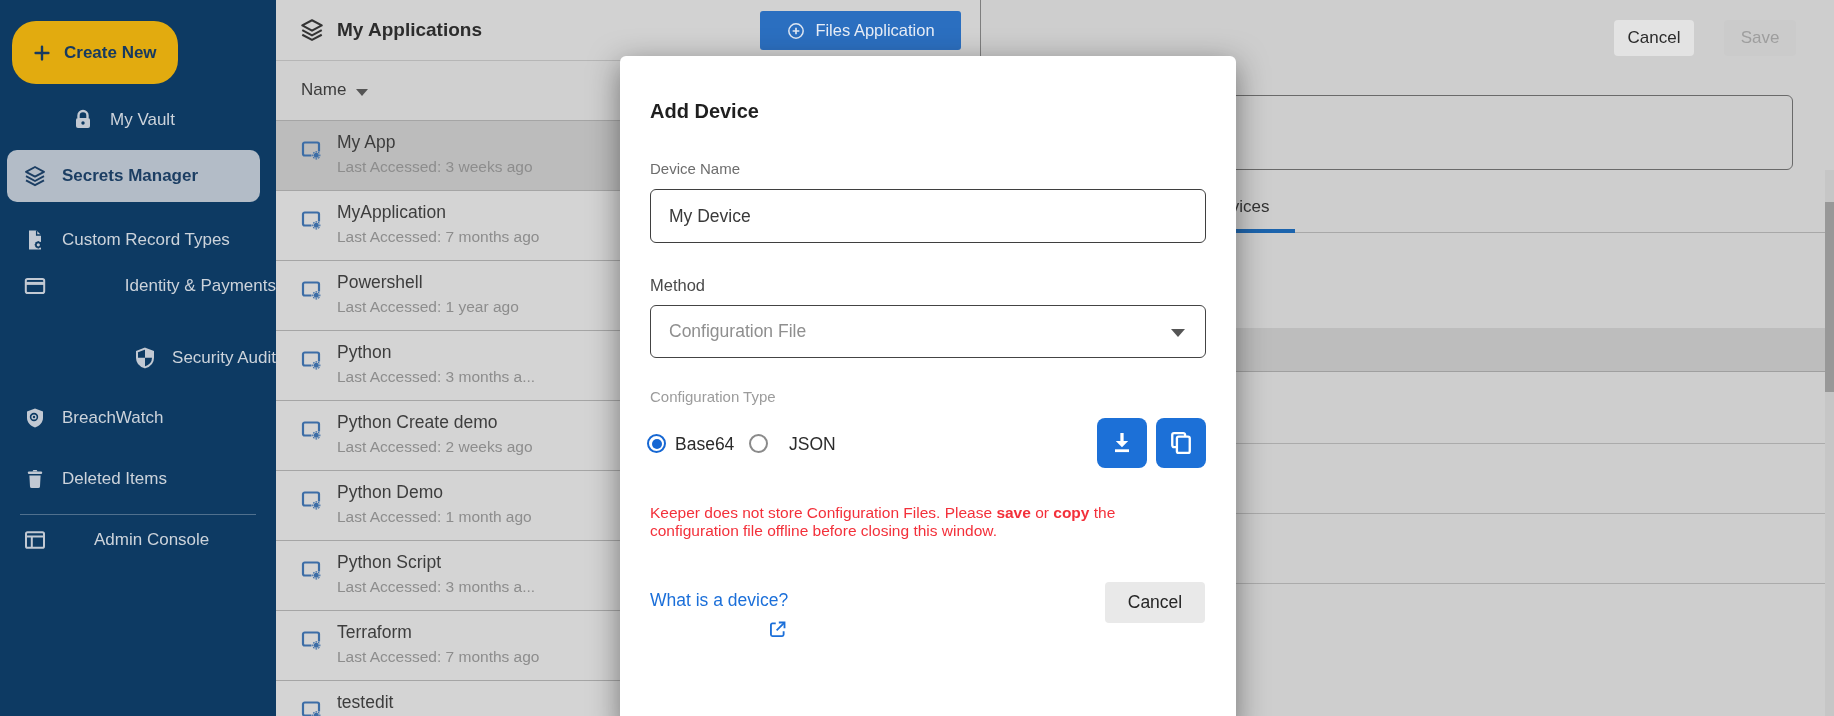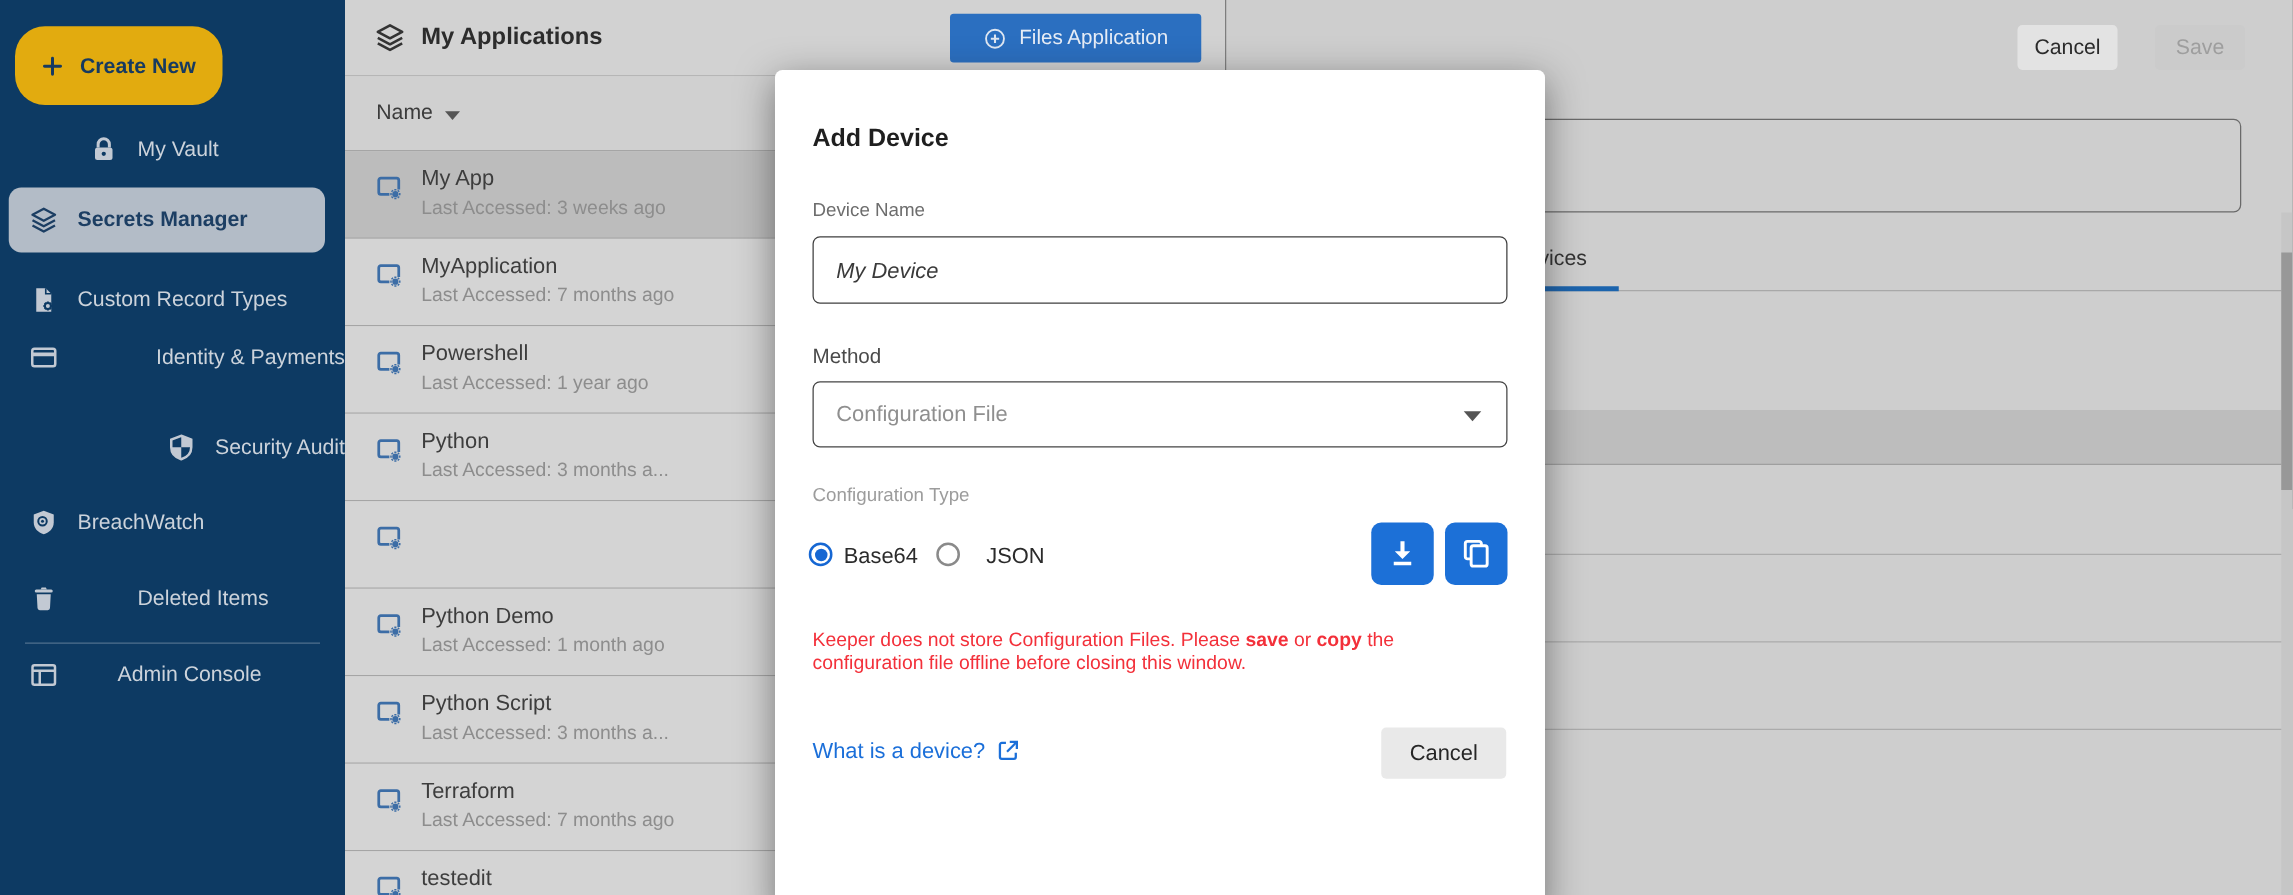--- a/index.html
+++ b/index.html
@@ -74,21 +74,21 @@
   #rp-viewlogs { position:absolute; left:110px; top:108px; font-size:16px; color:#2e6ec5; cursor:pointer; }
   #rp-sb { position:absolute; left:844px; top:170px; width:9px; height:546px; background:#c6c6c6; }
   #rp-sb .sb-thumb { position:absolute; left:0; top:32px; width:9px; height:190px; background:#989898; }
 
   
   #modal { position:absolute; left:620px; top:44px; width:616px; height:674px; background:#ffffff; border-radius:6px;
     box-shadow:0 8px 30px rgba(25,25,25,0.5); z-index:10;margin-top:12px; }
   #m-title { position:absolute; left:30px; top:44px; font-size:20px; font-weight:700; color:#1f1f1f; }
   #m-dn-label { position:absolute; left:30px; top:104px; font-size:15px; color:#6d6d6d; }
   #m-dn-input { position:absolute; left:30px; top:133px; width:556px; height:54px; border:1.5px solid #3f3f3f; border-radius:6px;
-    background:#fff; font-family:"Liberation Sans", sans-serif; font-size:17.5px; color:#3a3a3a; padding:0 18px; outline:none;font-style:italic; }
+    background:#fff; font-family:"Liberation Sans", sans-serif; font-size:17.5px; color:#3a3a3a; padding:0 18px; outline:none; }
   #m-me-label { position:absolute; left:30px; top:220px; font-size:16.5px; color:#4a4a4a; }
   #m-select { position:absolute; left:30px; top:249px; width:556px; height:53px; border:1.5px solid #444; border-radius:6px;
     display:flex; align-items:center; cursor:pointer; }
   #m-select .sel-val { margin-left:18px; font-size:17.5px; color:#8f8f8f; }
   #m-select .sel-caret { position:absolute; right:20px; top:23px; width:0; height:0;
     border-left:7px solid transparent; border-right:7px solid transparent; border-top:8px solid #555; }
   #m-ct-label { position:absolute; left:30px; top:332px; font-size:15px; color:#9c9c9c; }
   .m-radio { position:absolute; top:378px; width:19px; height:19px; border-radius:50%; cursor:pointer; }
   #m-radio-b64 { left:27px; border:2px solid #1667d3; }
   #m-radio-b64 .dot { position:absolute; left:2.5px; top:2.5px; width:10px; height:10px; border-radius:50%; background:#1667d3; }
@@ -96,21 +96,21 @@
   .m-radio-lb { position:absolute; top:378px; font-size:17.5px; color:#2b2b2b; }
   #m-lb-b64 { left:55px; }
   #m-lb-json { left:169px; }
   .m-bluebtn { position:absolute; top:362px; width:50px; height:50px; background:#1c70d7; border-radius:8px;
     display:flex; align-items:center; justify-content:center; cursor:pointer; color:#fff; }
   #m-download { left:477px; }
   #m-copy { left:536px; }
   .m-bluebtn svg { width:28px; height:28px; }
   #m-warning { position:absolute; left:30px; top:448px; width:512px; font-size:15.5px; line-height:18px; color:#f3303a; }
   #m-warning .b { font-weight:700; }
-  #m-link { position:absolute; left:30px; top:534px; display:flex; align-items:flex-end; gap:8px; cursor:pointer; }
+  #m-link { position:absolute; left:30px; top:534px; display:flex; align-items:flex-end; gap:8px; cursor:pointer;flex-direction:column; }
   #m-link .lk-tx { font-size:17.5px; font-weight:500; color:#1b6fd9; }
   #m-link .lk-ic { width:21px; height:21px; color:#1b6fd9; }
   #m-link .lk-ic svg { width:100%; height:100%; }
   #m-cancel { position:absolute; left:485px; top:526px; width:100px; height:41px; background:#e9e9e9; border-radius:4px;
     display:flex; align-items:center; justify-content:center; font-size:17.5px; color:#262626; cursor:pointer; }
 </style>
 </head>
 <body>
 
 <div id="screen">
@@ -180,21 +180,21 @@
         <div class="side-item" style="top: 396px;">
           <span class="si-ic">
             <svg viewBox="0 0 24 24">
               <path d="M12 2.6 20 5.6v6.2c0 4.9-3.4 8.2-8 9.6-4.6-1.4-8-4.7-8-9.6V5.6Z" fill="currentColor"></path>
               <circle cx="11" cy="11" r="3.4" fill="none" stroke="#0d3a63" stroke-width="1.6"></circle>
               <circle cx="11" cy="11" r="1.2" fill="#0d3a63"></circle>
             </svg>
           </span>
           <span class="si-lb">BreachWatch</span>
         </div>
-        <div class="side-item" style="top: 457px; gap: 48px;">
+        <div class="side-item" style="top: 457px;">
           <span class="si-ic">
             <svg viewBox="0 0 24 24" fill="currentColor">
               <rect x="4.8" y="4.6" width="14.4" height="2.4" rx="1.2"></rect>
               <path d="M9.5 4.6 10.3 3h3.4l.8 1.6Z"></path>
               <path d="M6.4 8.4h11.2l-.6 11a1.8 1.8 0 0 1-1.8 1.7H8.8A1.8 1.8 0 0 1 7 19.4Z"></path>
             </svg>
           </span>
           <span class="si-lb">Deleted Items</span>
         </div>
         <div class="side-item" style="top: 518px; gap: 32px;">
@@ -284,20 +284,24 @@
           </div>
         </div>
         <div class="app-row" style="top: 401px;">
           <span class="ar-ic"><svg viewBox="0 0 26 26" fill="none" stroke="currentColor">
               <path d="M21 14.5V7.2A1.7 1.7 0 0 0 19.3 5.5H6.7A1.7 1.7 0 0 0 5 7.2v9.6a1.7 1.7 0 0 0 1.7 1.7h6.8" stroke-width="2.2"></path>
               <g stroke-width="1.7">
                 <circle cx="18.3" cy="18.3" r="2.5" fill="currentColor" stroke="none"></circle>
                 <path d="M18.3 14.2v1.2M18.3 21.2v1.2M14.2 18.3h1.2M21.2 18.3h1.2M15.4 15.4l.8.8M20.4 20.4l.8.8M15.4 21.2l.8-.8M20.4 16.2l.8-.8"></path>
               </g>
             </svg></span>
+          <div class="ar-tx">
+            <div class="ar-t">Python Create demo</div>
+            <div class="ar-s">Last Accessed: 2 weeks ago</div>
+          </div>
         </div>
         <div class="app-row" style="top: 471px;">
           <span class="ar-ic"><svg viewBox="0 0 26 26" fill="none" stroke="currentColor">
               <path d="M21 14.5V7.2A1.7 1.7 0 0 0 19.3 5.5H6.7A1.7 1.7 0 0 0 5 7.2v9.6a1.7 1.7 0 0 0 1.7 1.7h6.8" stroke-width="2.2"></path>
               <g stroke-width="1.7">
                 <circle cx="18.3" cy="18.3" r="2.5" fill="currentColor" stroke="none"></circle>
                 <path d="M18.3 14.2v1.2M18.3 21.2v1.2M14.2 18.3h1.2M21.2 18.3h1.2M15.4 15.4l.8.8M20.4 20.4l.8.8M15.4 21.2l.8-.8M20.4 16.2l.8-.8"></path>
               </g>
             </svg></span>
           <div class="ar-tx">

